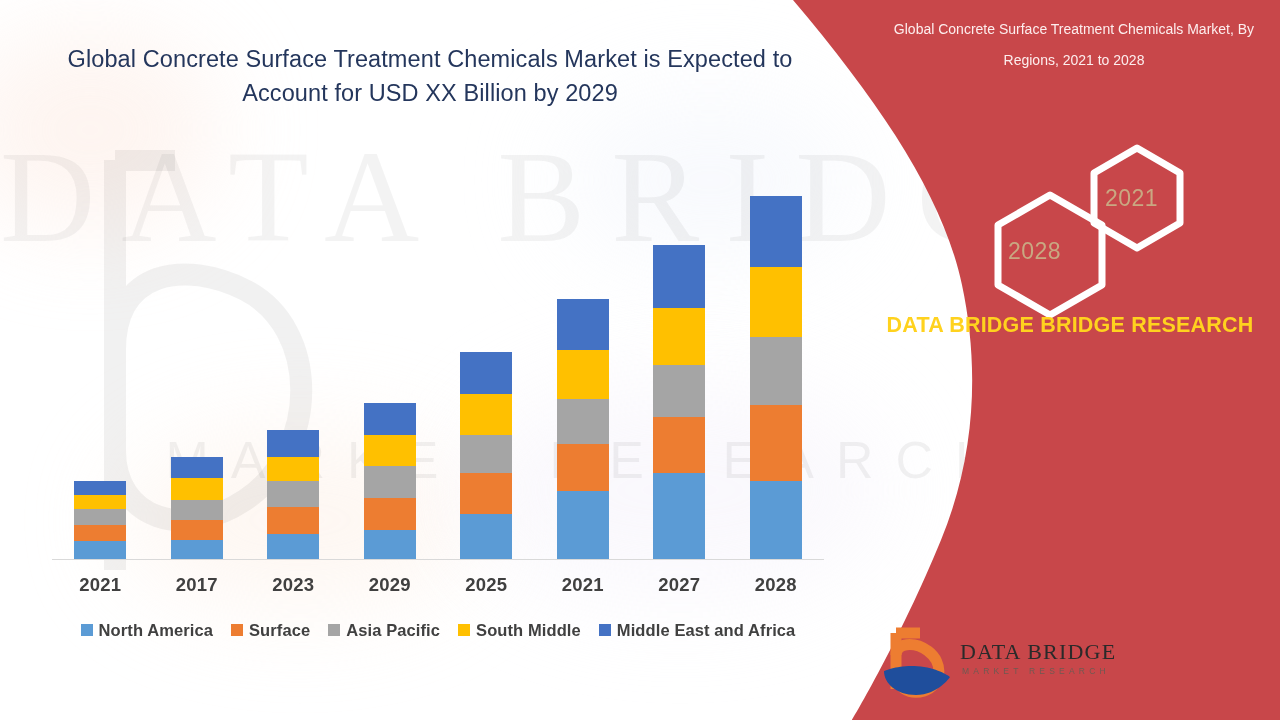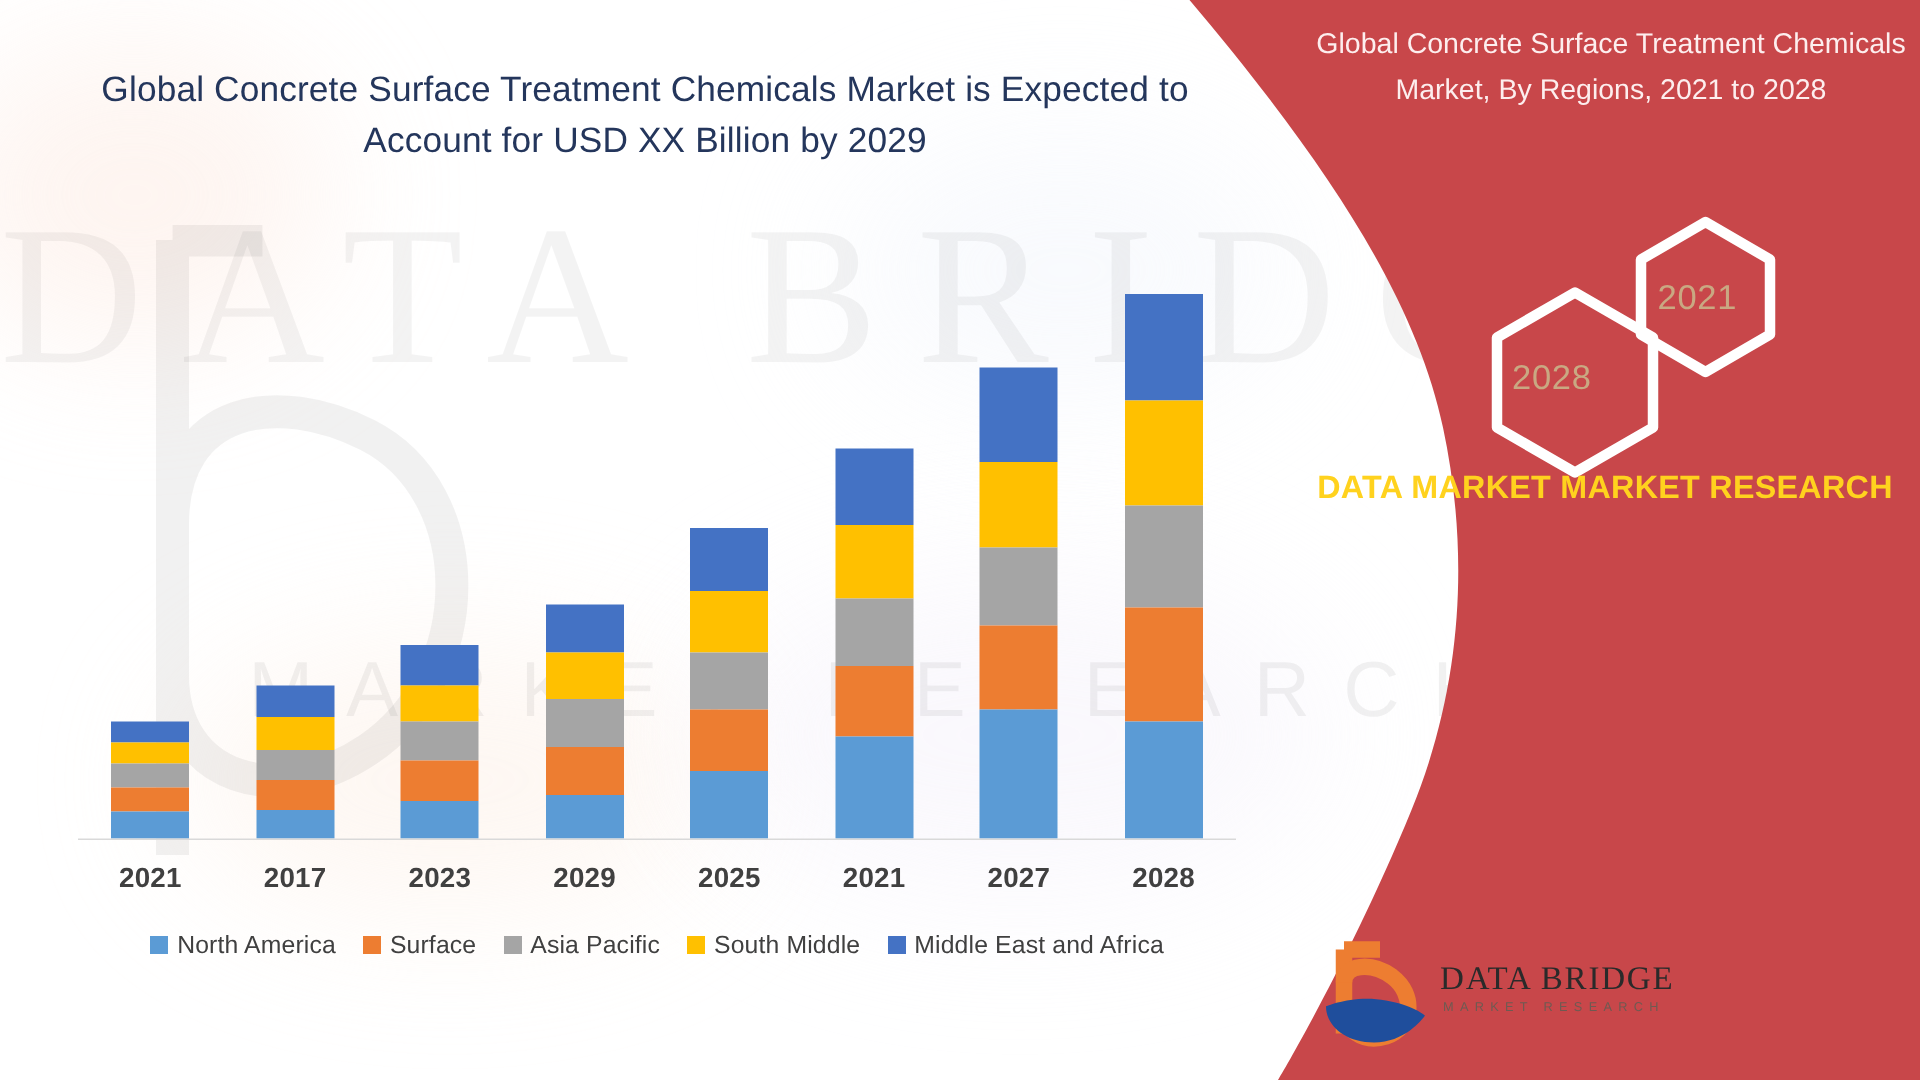--- a/index.html
+++ b/index.html
@@ -67,34 +67,34 @@
     width:96px; text-align:center; color:#404040; font-size:18.5px; font-weight:700;
     letter-spacing:.2px;
   }
 
   .legend {
     position:absolute; left:52px; top:615px; width:772px; height:30px;
     display:flex; justify-content:center; align-items:center; gap:18px;
   }
   .legend-item { display:flex; align-items:center; gap:6px; }
   .legend-swatch { width:12px; height:12px; display:block; }
-  .legend-label { color:#404040; font-size:16.5px; font-weight:400; letter-spacing:.1px; white-space:nowrap;text-align:right; }
+  .legend-label { color:#404040; font-size:16.5px; font-weight:700; letter-spacing:.1px; white-space:nowrap;text-align:right; }
 
   
   .red-panel {
     position:absolute; left:0; top:0; width:1280px; height:720px;
     pointer-events:none;
   }
   .red-panel svg { display:block; }
 
   .right-content { position:absolute; left:860px; top:0; width:420px; height:720px; }
 
   .panel-title {
     position:absolute; left:14px; top:14px; width:400px;
-    text-align:center; color:#fdeeee; font-size:19px; line-height:31px; font-weight:400;
+    text-align:center; color:#fdeeee; font-size:14px; line-height:31px; font-weight:400;
   }
 
   .hex-wrap { position:absolute; left:0px; top:145px; width:420px; height:150px; }
   .hex { position:absolute; }
   .hex-label {
     position:absolute; color:#c9a882; font-size:23px; font-weight:400; letter-spacing:.5px;
   }
 
   .brand-name {
     position:absolute; left:10px; top:310px; width:400px;
@@ -265,21 +265,21 @@
         <polygon points="55,8 98,33 98,83 55,108 12,83 12,33" fill="none" stroke="#ffffff" stroke-width="7" stroke-linejoin="round"></polygon>
       </svg>
       <div class="hex-label" style="left:245px; top:40px;">2021</div>
 
       <svg class="hex" style="left:125px; top:42px;" width="130" height="142" viewBox="0 0 130 142">
         <polygon points="65,8 117,38 117,98 65,128 13,98 13,38" fill="none" stroke="#ffffff" stroke-width="7" stroke-linejoin="round"></polygon>
       </svg>
       <div class="hex-label" style="left:148px; top:93px;">2028</div>
     </div>
 
-    <div class="brand-name">DATA MARKET MARKET RESEARCH</div>
+    <div class="brand-name">DATA BRIDGE BRIDGE RESEARCH</div>
 
     <div class="dbmr-logo">
       <svg width="80" height="72" viewBox="0 0 80 72" style="position:absolute;left:0;top:2px;">
         <path d="M16 6 L16 62 M16 6 L40 6" fill="none" stroke="#ED7D31" stroke-width="11"></path>
         <path d="M16 28 C16 16 34 14 48 24 C64 36 62 58 44 64 C28 69 16 58 16 48" fill="none" stroke="#ED7D31" stroke-width="11"></path>
         <path d="M4 44 C4 44 22 36 44 40 C62 43 70 50 70 50 C70 50 58 68 36 68 C16 68 4 56 4 44 Z" fill="#1F4E9C"></path>
       </svg>
       <div class="logo-text-main">DATA BRIDGE</div>
       <div class="logo-text-sub">MARKET RESEARCH</div>
     </div>

